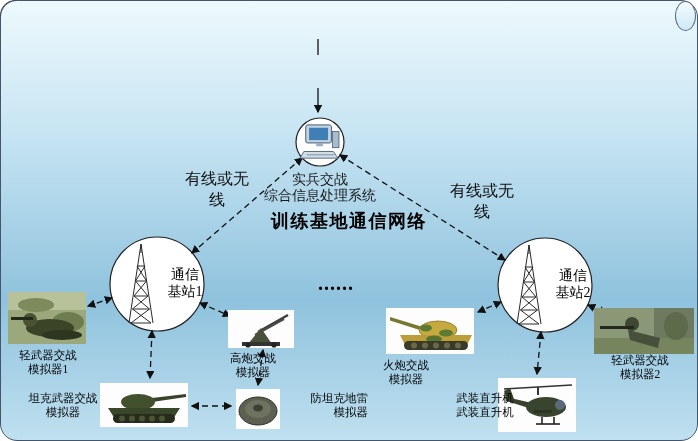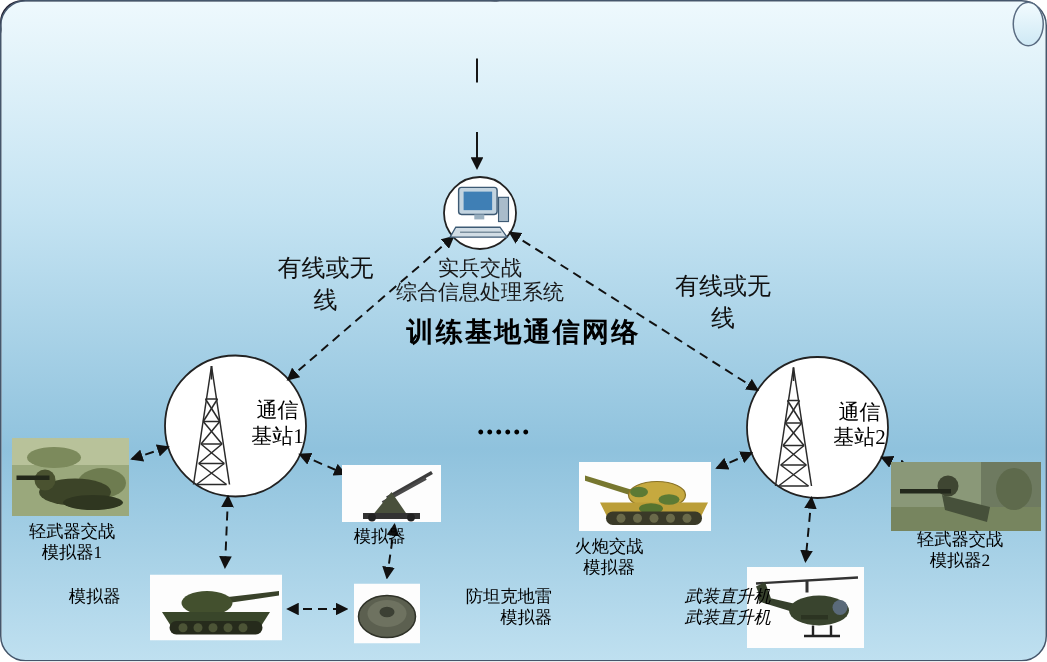--- a/index.html
+++ b/index.html
@@ -179,35 +179,37 @@
       <polygon points="8,25 80,25 73,36 15,36" fill="#39462a"></polygon>
       <rect x="13" y="31" width="62" height="9" rx="4.5" fill="#262b1c"></rect>
       <circle cx="22" cy="35.5" r="3" fill="#4c5436"></circle>
       <circle cx="32" cy="35.5" r="3" fill="#4c5436"></circle>
       <circle cx="42" cy="35.5" r="3" fill="#4c5436"></circle>
       <circle cx="52" cy="35.5" r="3" fill="#4c5436"></circle>
       <circle cx="62" cy="35.5" r="3" fill="#4c5436"></circle>
     </svg>
   </div>
   <div class="caption" style="left:17px; top:391px; width:92px;">
+    <div>坦克武器交战</div>
     <div>模拟器</div>
   </div>
 
   <div class="photo" style="left:228px; top:310px; width:66px; height:38px;">
     <svg viewBox="0 0 66 38">
       <rect width="66" height="38" fill="#fdfdfd"></rect>
       <line x1="30" y1="22" x2="60" y2="5" stroke="#3c3c3c" stroke-width="2.4"></line>
       <line x1="27" y1="25" x2="56" y2="9" stroke="#4a4a4a" stroke-width="2"></line>
       <polygon points="20,34 44,34 33,18" fill="#49503c"></polygon>
       <rect x="14" y="32" width="38" height="4" fill="#333333"></rect>
       <circle cx="20" cy="35" r="2.6" fill="#222222"></circle>
       <circle cx="46" cy="35" r="2.6" fill="#222222"></circle>
     </svg>
   </div>
   <div class="caption" style="left:207px; top:351px; width:92px;">
+    <div>高炮交战</div>
     <div>模拟器</div>
   </div>
 
   <div class="photo" style="left:236px; top:389px; width:44px; height:40px;">
     <svg viewBox="0 0 44 40">
       <rect width="44" height="40" fill="#fdfdfd"></rect>
       <ellipse cx="22" cy="22" rx="19" ry="14" fill="#5c6050" stroke="#2f3228" stroke-width="1"></ellipse>
       <ellipse cx="22" cy="20" rx="13" ry="9" fill="#6e7260"></ellipse>
       <ellipse cx="22" cy="19" rx="5" ry="3.5" fill="#3c4034"></ellipse>
     </svg>
@@ -247,21 +249,21 @@
       <polygon points="6,13 12,10 16,21 10,23" fill="#36402c"></polygon>
       <polygon points="8,19 34,25 34,31 8,23" fill="#36402c"></polygon>
       <ellipse cx="48" cy="29" rx="20" ry="10" fill="#39442e"></ellipse>
       <circle cx="62" cy="27" r="5" fill="#5a6a7a"></circle>
       <rect x="36" y="32" width="18" height="3" fill="#2c3422"></rect>
       <line x1="44" y1="39" x2="44" y2="46" stroke="#222222" stroke-width="1.6"></line>
       <line x1="56" y1="39" x2="56" y2="46" stroke="#222222" stroke-width="1.6"></line>
       <line x1="38" y1="46" x2="62" y2="46" stroke="#222222" stroke-width="1.6"></line>
     </svg>
   </div>
-  <div class="caption" style="left:439px; top:391px; width:92px;font-style:italic;">
+  <div class="caption" style="left:439px; top:391px; width:92px;">
     <div>武装直升机</div>
     <div>武装直升机</div>
   </div>
 
   <div class="photo" style="left:594px; top:308px; width:100px; height:46px;">
     <svg viewBox="0 0 100 46">
       <rect width="100" height="46" fill="#8a9878"></rect>
       <rect x="60" width="40" height="46" fill="#6e7a60"></rect>
       <rect y="30" width="100" height="16" fill="#77855f"></rect>
       <ellipse cx="82" cy="18" rx="12" ry="14" fill="#5e6a4c"></ellipse>

